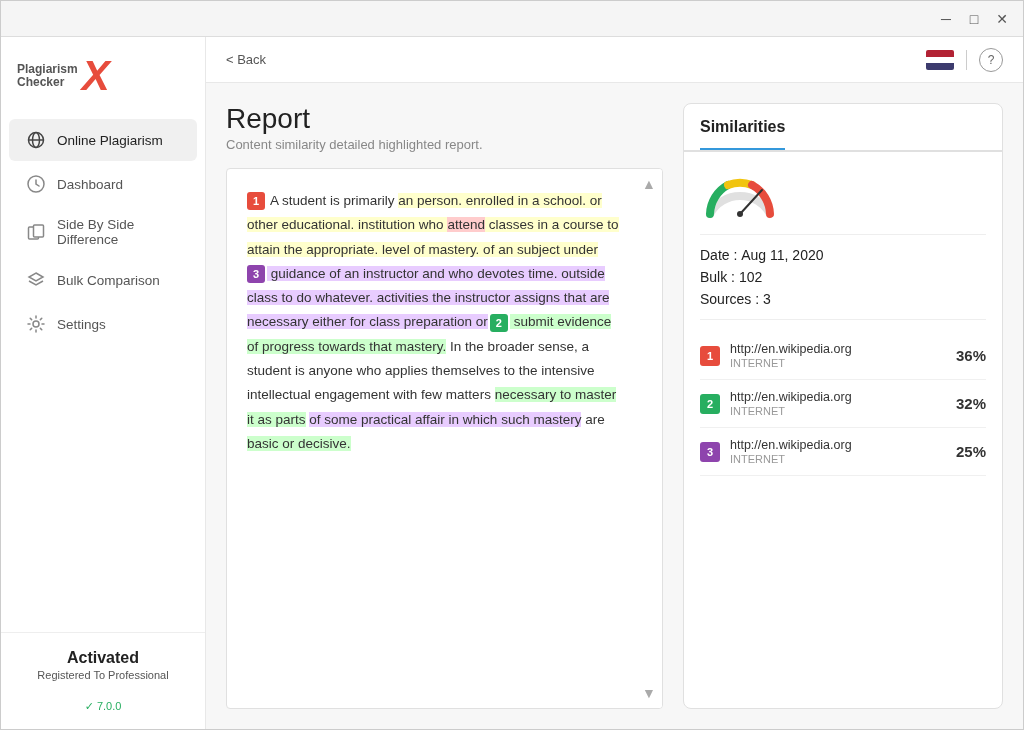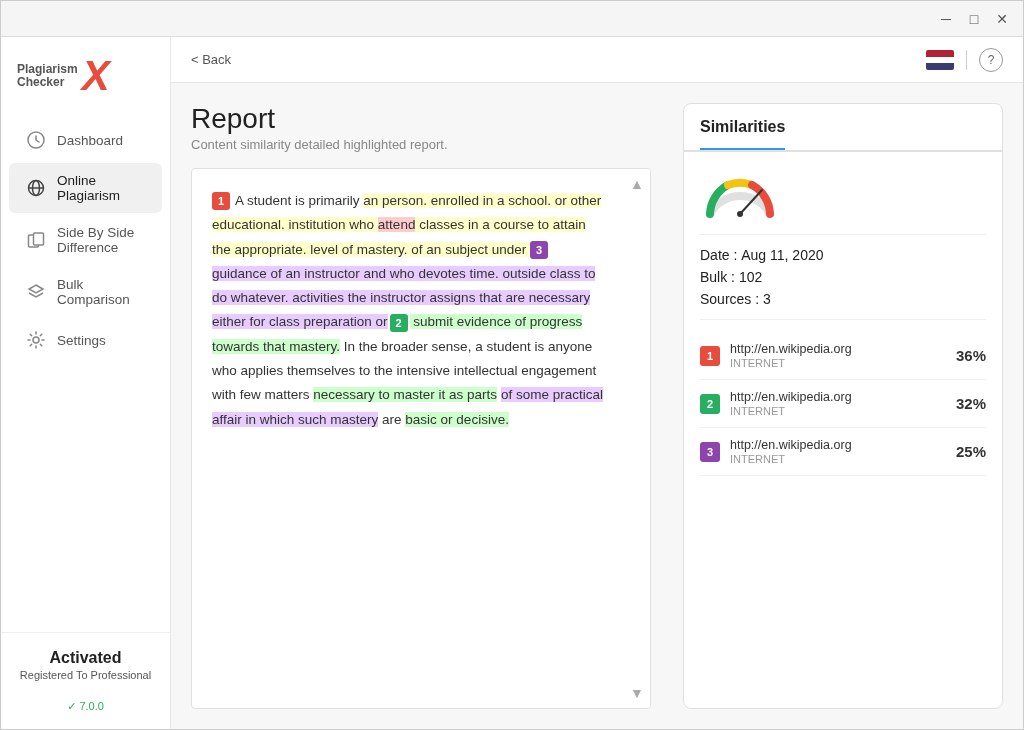--- a/index.html
+++ b/index.html
@@ -8,21 +8,21 @@
     .window { width: 1024px; height: 730px; background: #ffffff; border: 1px solid #ccc; display: flex; flex-direction: column; }
 
     
     .title-bar { height: 36px; background: #f5f5f5; border-bottom: 1px solid #ddd; display: flex; align-items: center; justify-content: flex-end; padding: 0 8px; flex-shrink: 0; }
     .title-bar-btn { width: 26px; height: 26px; display: flex; align-items: center; justify-content: center; cursor: pointer; border-radius: 3px; font-size: 14px; color: #555; margin-left: 2px; }
 
     
     .app-body { display: flex; flex: 1; overflow: hidden; }
 
     
-    .sidebar { width: 170px; background: #ffffff; border-right: 1px solid #e8e8e8; display: flex; flex-direction: column; flex-shrink: 0; }
+    .sidebar { width: 205px; background: #ffffff; border-right: 1px solid #e8e8e8; display: flex; flex-direction: column; flex-shrink: 0; }
     .logo-area { padding: 18px 16px 12px; display: flex; align-items: center; }
     .logo-text { display: flex; flex-direction: column; line-height: 1.1; }
     .logo-plagiarism { font-size: 12px; font-weight: 600; color: #555; }
     .logo-checker { font-size: 12px; font-weight: 600; color: #555; }
     .logo-x { font-size: 42px; font-weight: 900; color: #e74c3c; margin-left: 4px; font-style: italic; line-height: 1; }
 
     .nav-items { flex: 1; padding: 8px 0; }
     .nav-item { display: flex; align-items: center; padding: 10px 16px; cursor: pointer; border-radius: 6px; margin: 2px 8px; color: #555; font-size: 13.5px; }
     .nav-item.active { background: #f0f0f0; font-weight: 500; color: #222; }
     .nav-icon { width: 22px; height: 22px; margin-right: 10px; display: flex; align-items: center; justify-content: center; flex-shrink: 0; }
@@ -37,21 +37,21 @@
 
     
     .top-bar { height: 46px; background: #fff; border-bottom: 1px solid #e8e8e8; display: flex; align-items: center; padding: 0 20px; justify-content: space-between; flex-shrink: 0; }
     .back-link { display: flex; align-items: center; color: #555; font-size: 13px; cursor: pointer; }
     .top-bar-right { display: flex; align-items: center; gap: 12px; }
     .flag-icon { width: 28px; height: 20px; background: linear-gradient(to bottom, #b22234 33%, #fff 33%, #fff 66%, #3c3b6e 66%); border-radius: 2px; position: relative; overflow: hidden; }
     .help-btn { width: 24px; height: 24px; border-radius: 50%; border: 1px solid #999; display: flex; align-items: center; justify-content: center; font-size: 12px; color: #666; cursor: pointer; }
     .divider-v { width: 1px; height: 20px; background: #ccc; }
 
     
-    .report-main { flex: 1; display: flex; gap: 16px; overflow: hidden; padding: 20px; }
+    .report-main { flex: 1; display: flex; gap: 4px; overflow: hidden; padding: 20px; }
 
     
     .report-section { flex: 1; display: flex; flex-direction: column; margin-right: 16px; }
     .report-title-area { margin-bottom: 16px; }
     .report-title { font-size: 28px; font-weight: 300; color: #222; }
     .report-subtitle { font-size: 13px; color: #888; margin-top: 2px; }
 
     .report-content-wrapper { flex: 1; background: #fff; border: 1px solid #e0e0e0; border-radius: 4px; overflow: hidden; display: flex; flex-direction: column; }
     .report-scroll-area { flex: 1; overflow-y: auto; padding: 20px 16px 20px 20px; position: relative; }
     .scroll-btn { width: 22px; height: 22px; display: flex; align-items: center; justify-content: center; color: #aaa; cursor: pointer; font-size: 14px; }
@@ -111,39 +111,39 @@
           <div class="logo-text">
             <span class="logo-plagiarism">Plagiarism</span>
             <span class="logo-checker">Checker</span>
           </div>
           <div class="logo-x">X</div>
         </div>
       </div>
 
       <div class="nav-items">
 
-        <div class="nav-item">
-          <div class="nav-icon">
-            <svg width="18" height="18" viewBox="0 0 18 18" fill="none">
-              <circle cx="9" cy="9" r="8" stroke="#888" stroke-width="1.5" fill="none"></circle>
-              <path d="M9 5v4l3 2" stroke="#888" stroke-width="1.5" stroke-linecap="round"></path>
-            </svg>
-          </div>
-          <span>Dashboard</span>
-        </div>
-
         <div class="nav-item active">
           <div class="nav-icon">
             <svg width="18" height="18" viewBox="0 0 18 18" fill="none">
               <circle cx="9" cy="9" r="7.5" stroke="#444" stroke-width="1.5"></circle>
               <ellipse cx="9" cy="9" rx="3.5" ry="7.5" stroke="#444" stroke-width="1.5"></ellipse>
               <line x1="1.5" y1="9" x2="16.5" y2="9" stroke="#444" stroke-width="1.5"></line>
             </svg>
           </div>
           <span>Online Plagiarism</span>
+        </div>
+
+        <div class="nav-item">
+          <div class="nav-icon">
+            <svg width="18" height="18" viewBox="0 0 18 18" fill="none">
+              <circle cx="9" cy="9" r="8" stroke="#888" stroke-width="1.5" fill="none"></circle>
+              <path d="M9 5v4l3 2" stroke="#888" stroke-width="1.5" stroke-linecap="round"></path>
+            </svg>
+          </div>
+          <span>Dashboard</span>
         </div>
 
         <div class="nav-item">
           <div class="nav-icon">
             <svg width="18" height="18" viewBox="0 0 18 18" fill="none">
               <rect x="1.5" y="4" width="10" height="12" rx="1" stroke="#888" stroke-width="1.5"></rect>
               <rect x="6.5" y="2" width="10" height="12" rx="1" stroke="#888" stroke-width="1.5" fill="white"></rect>
             </svg>
           </div>
           <span>Side By Side Difference</span>

